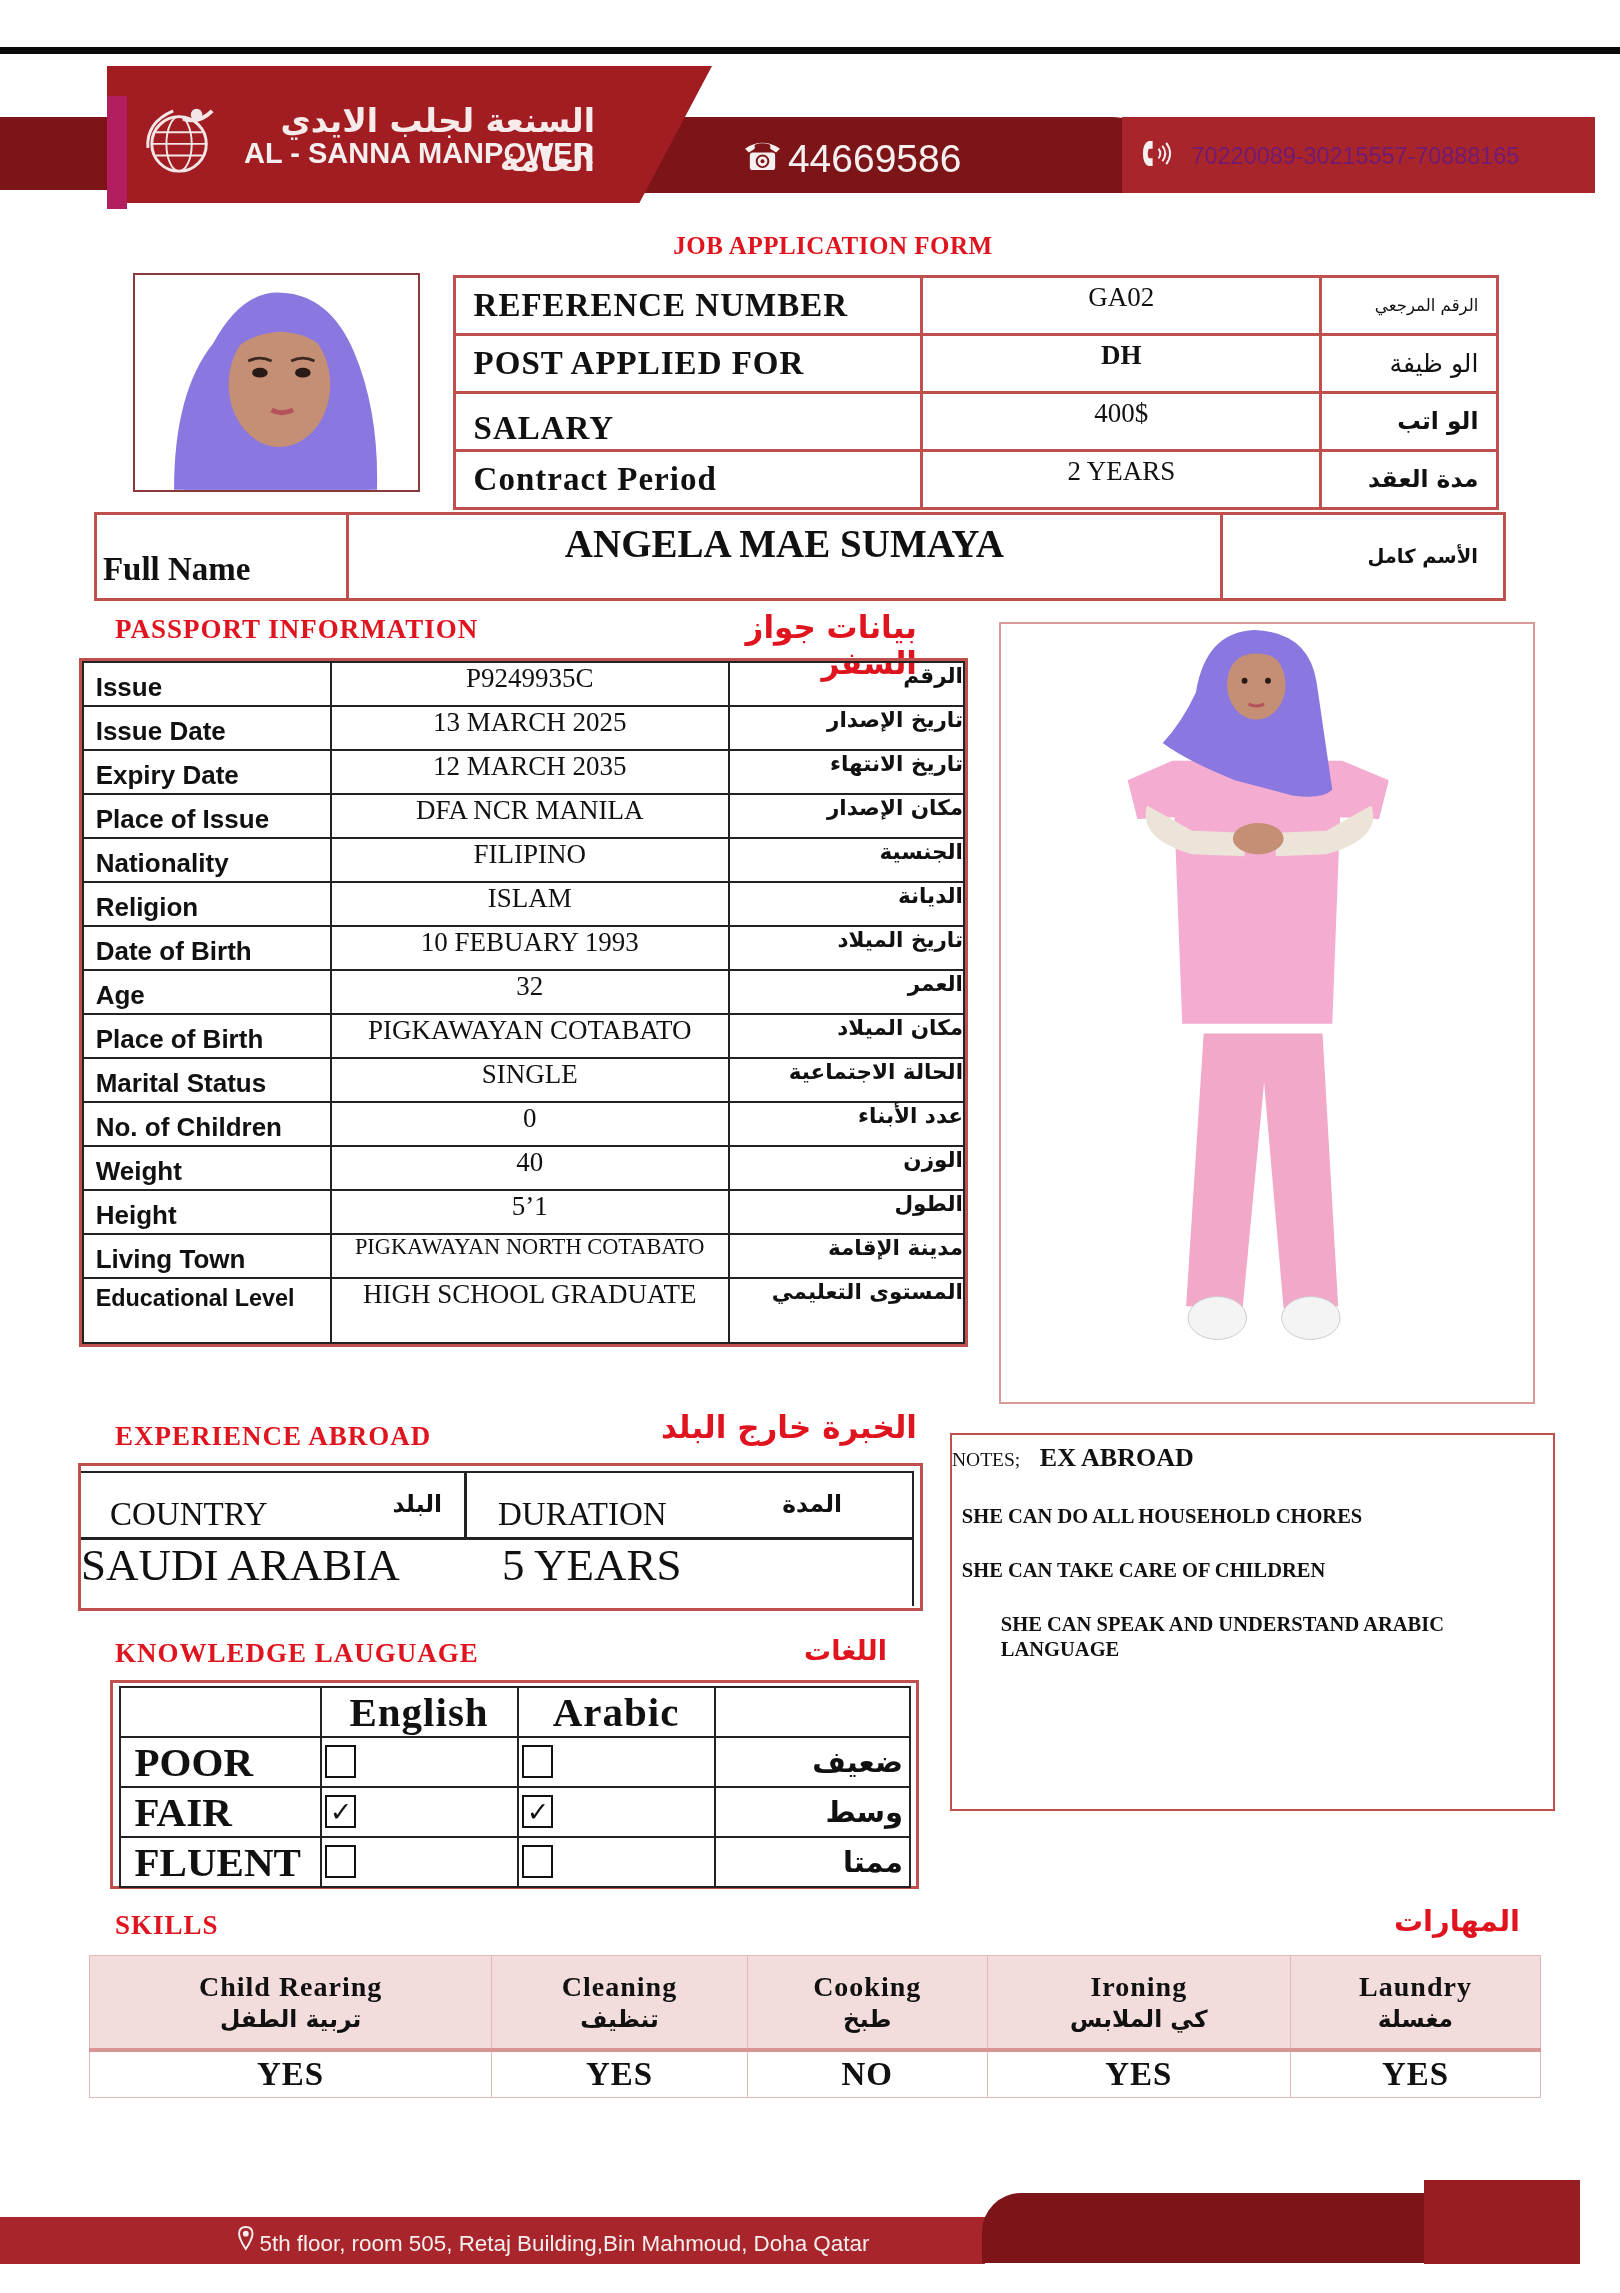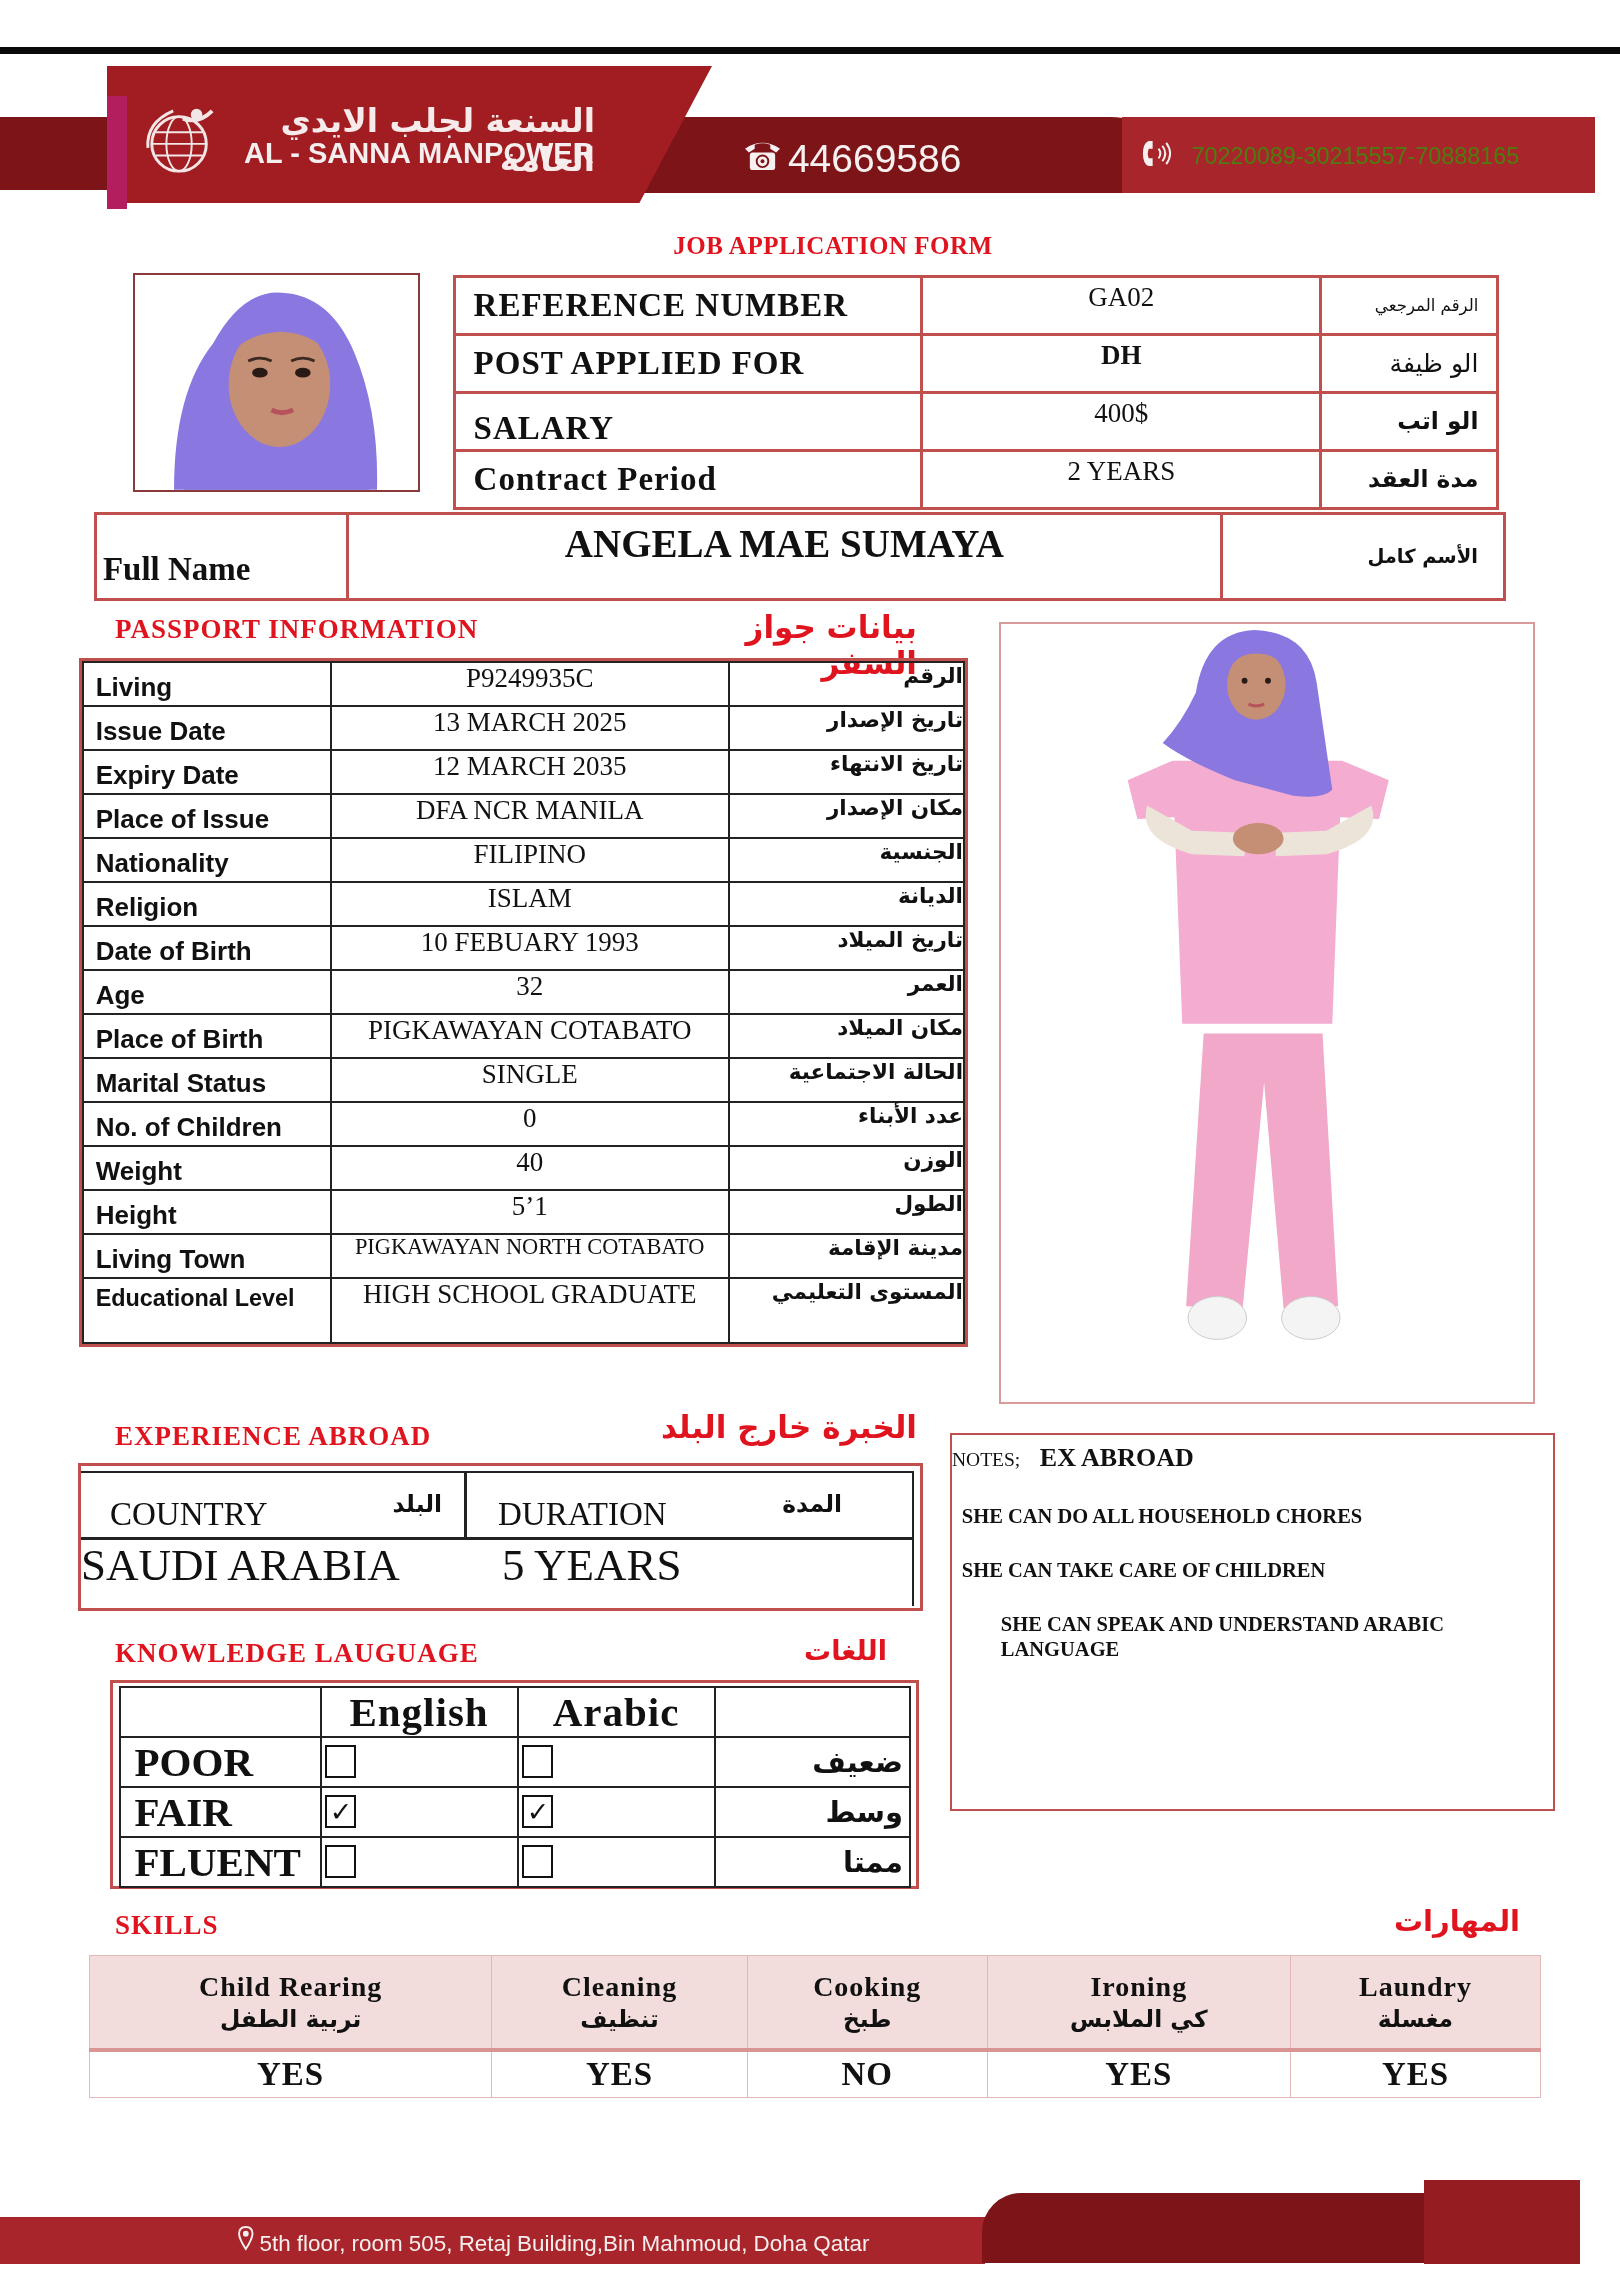--- a/index.html
+++ b/index.html
@@ -12,21 +12,21 @@
   
   #hdr-band-left { left:0; top:117px; width:107px; height:73px; background:#7d1418; }
   #hdr-logo-block { left:107px; top:66px; width:605px; height:137px; background:#a11d22; clip-path:polygon(0 0,100% 0, 88% 100%, 0 100%); }
   #hdr-pink-bar { left:107px; top:96px; width:19.5px; height:113px; background:#b21e5e; }
   #hdr-dark-band { left:585px; top:117px; width:585px; height:76px; background:#7d1418; border-radius:0 59px 0 0; }
   #hdr-right-band { left:1122px; top:117px; width:473px; height:76px; background:#a8262b; }
   #logo-globe { left:144px; top:103px; width:74px; height:74px; }
   #company-ar { left:244px; top:101px; font-size:33px; color:#f7eaea; font-family:"DejaVu Sans",sans-serif; font-weight:bold; direction:rtl; width:351px; text-align:right; }
   #company-en { left:244px; top:137px; font-size:29px; color:#f4eeee; font-family:"Liberation Sans",sans-serif; font-weight:bold; }
   #phone-main { left:743px; top:137px; color:#f6f0f0; font-family:"Liberation Sans",sans-serif; font-size:39px; display:flex; align-items:center; gap:5.9px; }
-  #phone-mobiles { left:1141px; top:137px; color:#4d7c0f; font-family:"Liberation Sans",sans-serif; font-size:23.4px; display:flex; align-items:center; gap:17.6px; }
+  #phone-mobiles { left:1141px; top:137px; color:#701a75; font-family:"Liberation Sans",sans-serif; font-size:23.4px; display:flex; align-items:center; gap:17.6px; }
 
   
   #form-title { left:0; width:1666px; top:232px; text-align:center; font-size:25px; font-weight:bold; color:#e0141e; letter-spacing:0.5px; }
 
   
   #headshot-frame { left:133px; top:273px; width:283px; height:215px; border:2px solid #8a3a3a; background:#fff; overflow:hidden; }
 
   
   table { border-collapse:collapse; }
   #ref-table { left:453px; top:275px; width:1046px; }
@@ -200,21 +200,21 @@
 </tbody>
   </table>
 
 <div class="abs sec-title" style="left:115px;top:614px;">PASSPORT INFORMATION</div>
 <div class="abs sec-title-ar" style="left:673px;top:609px;width:244px;text-align:right;">بيانات جواز السفر</div>
 
 <div class="abs" id="passport-wrap">
   <table id="passport-table">
     <tbody id="passport-body">
         <tr>
-          <td class="pl">Living</td>
+          <td class="pl">Issue</td>
           <td class="pv">P9249935C</td>
           <td class="pa">الرقم</td>
         </tr>
         <tr>
           <td class="pl">Issue Date</td>
           <td class="pv">13 MARCH 2025</td>
           <td class="pa">تاريخ الإصدار</td>
         </tr>
         <tr>
           <td class="pl">Expiry Date</td>

